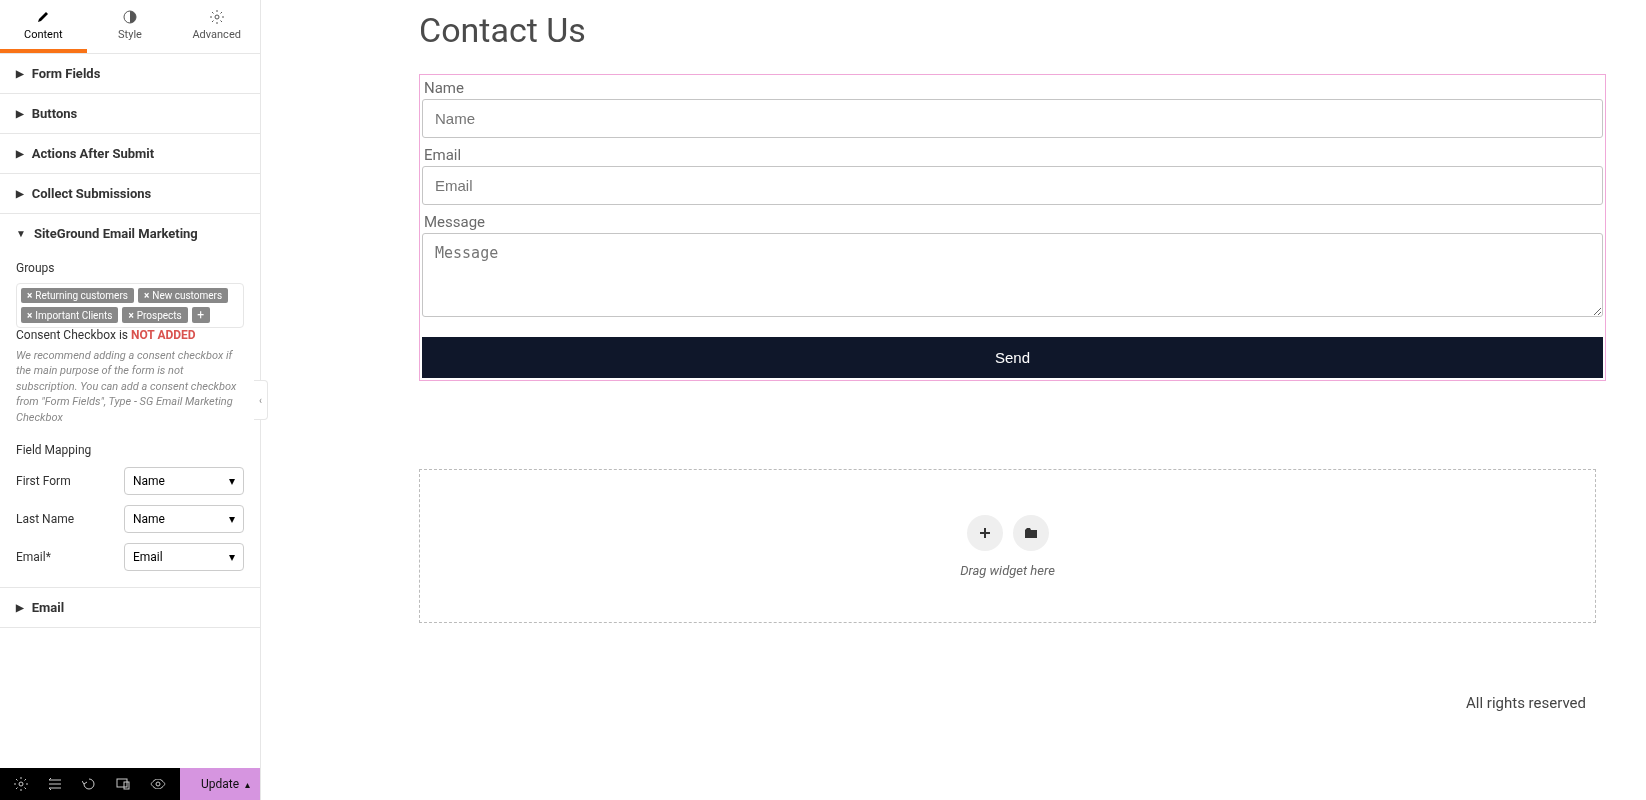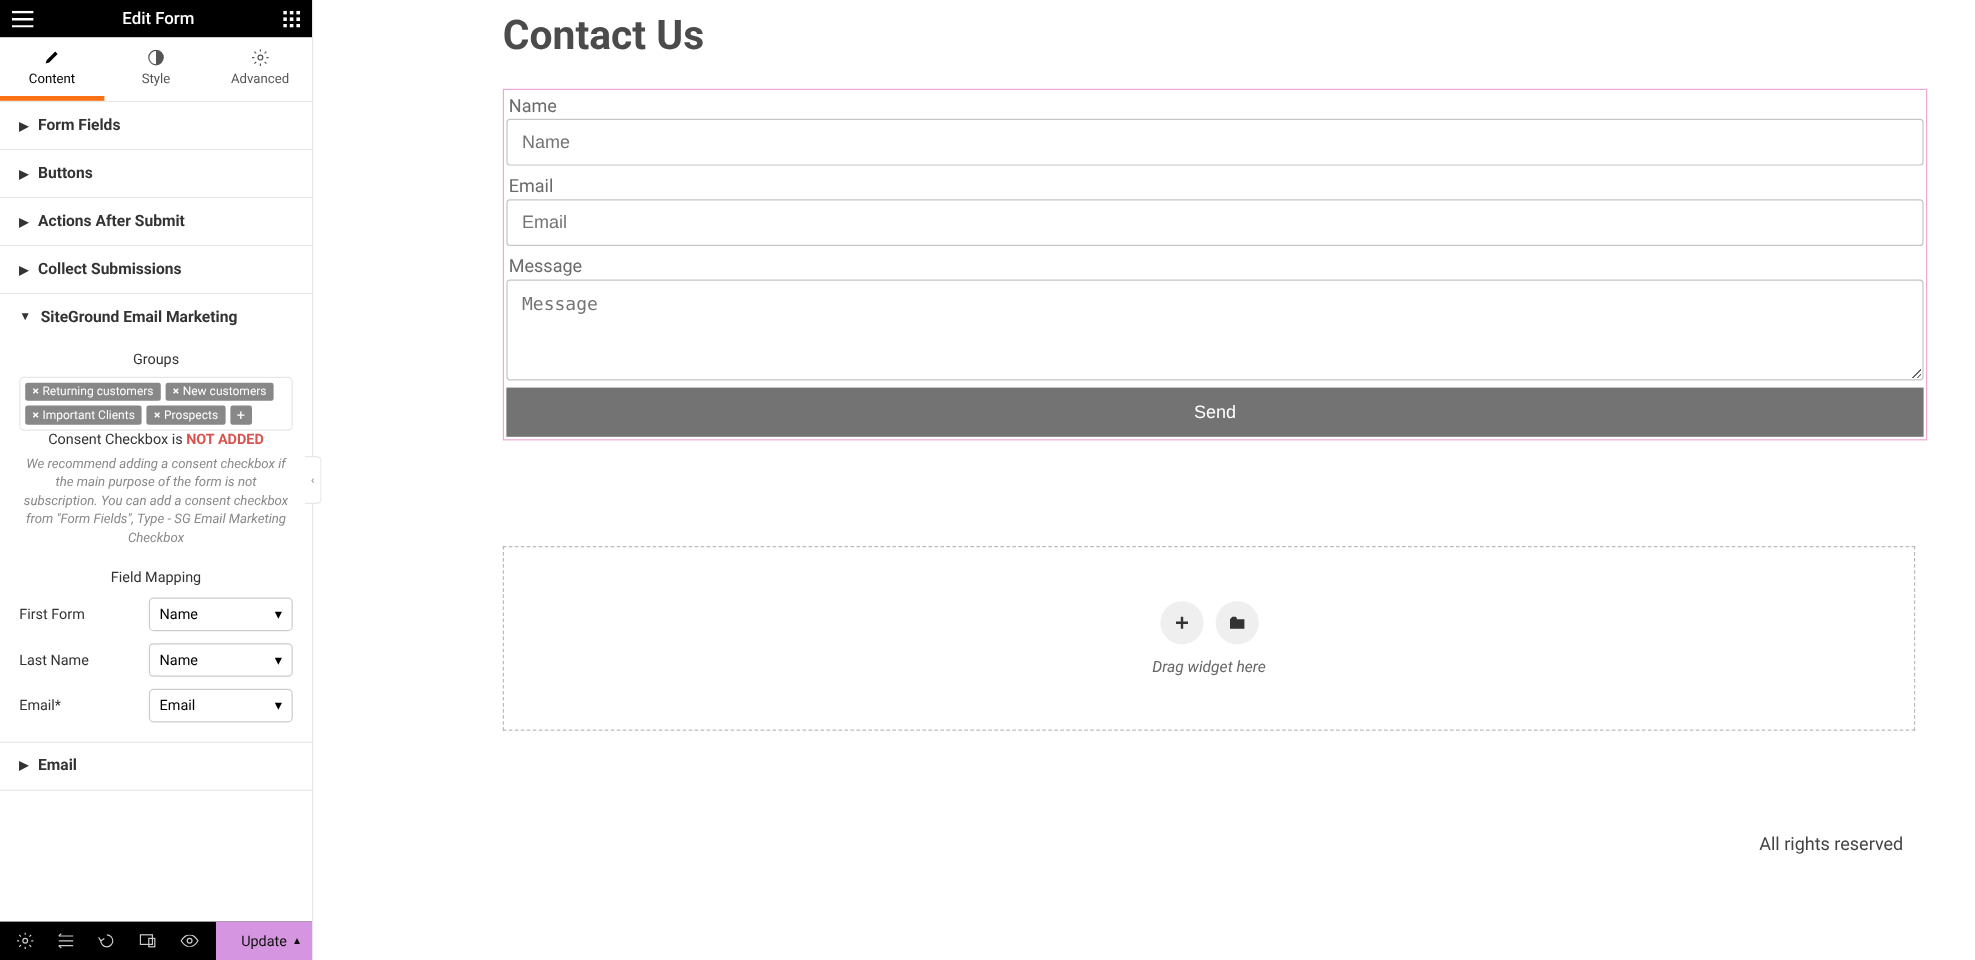--- a/index.html
+++ b/index.html
@@ -9,78 +9,57 @@
 .sidebar-header .title { font-size: 14px; font-weight: 500; }
 .menu-icon, .apps-icon { cursor: pointer; display: flex; align-items: center; }
 .tabs { display: flex; border-bottom: 1px solid #e6e6e6; }
 .tab { flex: 1; display: flex; flex-direction: column; align-items: center; padding: 10px 0 8px; font-size: 11px; cursor: pointer; color: #555; }
 .tab.active { border-bottom: 4px solid #f97316; color: #000; }
 .tab .tab-icon { margin-bottom: 4px; }
 .panel-body { flex: 1; overflow-y: auto; }
 .accordion-item { border-bottom: 1px solid #e6e6e6; }
 .accordion-header { display: flex; align-items: center; padding: 12px 16px; font-size: 13px; font-weight: 700; cursor: pointer; color: #333; }
 .accordion-caret { margin-right: 8px; font-size: 10px; display: inline-block; }
-.section-content { padding: 8px 16px 16px; text-align: center; }
+.section-content { padding: 8px 16px 16px; }
 .section-label { font-size: 12px; color: #333; margin-bottom: 8px; display: block; }
 .tags-box { border: 1px solid #e6e6e6; border-radius: 4px; padding: 4px; display: flex; flex-wrap: wrap; gap: 4px; }
 .tag { background: #888; color: #fff; font-size: 10px; padding: 2px 6px; border-radius: 2px; display: inline-flex; align-items: center; gap: 3px; }
 .tag .x { font-weight: bold; }
 .tag-add { background: #888; color: #fff; width: 18px; height: 16px; display: inline-flex; align-items: center; justify-content: center; border-radius: 2px; font-size: 12px; cursor: pointer; }
 .help-text { font-size: 11px; font-style: italic; color: #888; margin-top: 6px; line-height: 1.4; }
 .consent-row { font-size: 12px; color: #333; }
 .consent-status { color: #d9534f; font-weight: 700; }
 .mapping-row { display: flex; align-items: center; justify-content: space-between; margin-top: 10px; }
 .mapping-label { font-size: 12px; color: #333; }
 .mapping-select { width: 120px; border: 1px solid #ccc; border-radius: 4px; padding: 6px 8px; font-size: 12px; background: #fff; display: flex; justify-content: space-between; align-items: center; cursor: pointer; }
 .collapse-handle { position: absolute; right: -8px; top: 50%; transform: translateY(-50%); width: 14px; height: 40px; background: #fff; border: 1px solid #e6e6e6; border-left: none; border-radius: 0 4px 4px 0; display: flex; align-items: center; justify-content: center; font-size: 10px; color: #888; cursor: pointer; z-index: 5; }
 .sidebar-footer { height: 32px; background: #000; display: flex; align-items: stretch; }
 .footer-icons { display: flex; align-items: center; gap: 20px; padding: 0 14px; color: #ccc; }
 .footer-icons span { cursor: pointer; font-size: 14px; display: flex; align-items: center; }
 .update-btn { flex: 1; background: #d695e0; color: #111; display: flex; align-items: center; justify-content: center; font-size: 12px; cursor: pointer; position: relative; }
 .update-caret { position: absolute; right: 10px; font-size: 10px; }
 .canvas { flex: 1; position: relative; padding: 10px 40px 0 158px; }
 .site-title { color: #d63384; font-size: 36px; font-weight: 600; margin-bottom: 22px; }
-.page-title { color: #4b4b4b; font-size: 34px; font-weight: 700; margin-bottom: 24px; }
+.page-title { color: #4b4b4b; font-size: 34px; font-weight: 400; margin-bottom: 24px; }
 .form-wrap { border: 1px solid #f0a8d8; padding: 2px; }
 .field-label { font-size: 15px; color: #6a6a6a; padding: 2px 0 2px 2px; }
 .field-input { width: 100%; border: 1px solid #c5c5c5; border-radius: 3px; padding: 10px 12px; font-size: 15px; color: #888; background: #fff; margin-bottom: 6px; }
 .field-textarea { width: 100%; border: 1px solid #c5c5c5; border-radius: 3px; padding: 10px 12px; font-size: 15px; color: #888; background: #fff; height: 84px; resize: both; }
-.send-btn { width: 100%; background: #737373; color: #fff; border: none; padding: 12px; font-size: 15px; margin-top: 2px; cursor: pointer; }
+.send-btn { width: 100%; background: #0f172a; color: #fff; border: none; padding: 12px; font-size: 15px; margin-top: 16px; cursor: pointer; }
 .drop-zone { margin-top: 88px; border: 1px dashed #bbb; height: 154px; display: flex; flex-direction: column; align-items: center; justify-content: center; gap: 12px; width: calc(100% - 10px); }
 .drop-buttons { display: flex; gap: 10px; }
 .circle-btn { width: 36px; height: 36px; border-radius: 50%; background: #efefef; display: flex; align-items: center; justify-content: center; cursor: pointer; color: #333; }
 .drop-text { font-style: italic; font-size: 13px; color: #666; }
 .footer-text { position: absolute; right: 60px; top: 694px; font-size: 15px; color: #444; }
 svg { display: block; }
 </style>
 </head>
 <body>
 
 <div class="sidebar">
-  <div class="sidebar-header">
-    <span class="menu-icon">
-      <svg width="18" height="14" viewBox="0 0 18 14">
-          <path d="M0 1h18M0 7h18M0 13h18" stroke="#fff" stroke-width="2"></path>
-        </svg>
-    </span>
-    <span class="title">Edit Form</span>
-    <span class="apps-icon">
-      <svg width="14" height="14" viewBox="0 0 14 14">
-          <rect x="0" y="0" width="3" height="3" fill="#fff"></rect>
-          <rect x="5.5" y="0" width="3" height="3" fill="#fff"></rect>
-          <rect x="11" y="0" width="3" height="3" fill="#fff"></rect>
-          <rect x="0" y="5.5" width="3" height="3" fill="#fff"></rect>
-          <rect x="5.5" y="5.5" width="3" height="3" fill="#fff"></rect>
-          <rect x="11" y="5.5" width="3" height="3" fill="#fff"></rect>
-          <rect x="0" y="11" width="3" height="3" fill="#fff"></rect>
-          <rect x="5.5" y="11" width="3" height="3" fill="#fff"></rect>
-          <rect x="11" y="11" width="3" height="3" fill="#fff"></rect>
-        </svg>
-    </span>
-  </div>
 
   <div class="tabs">
     <div class="tab active">
       <span class="tab-icon">
           <svg width="14" height="14" viewBox="0 0 14 14">
             <path d="M2 12l1-3 7-7 2 2-7 7-3 1z" fill="#000"></path>
           </svg>
         </span>
       <span>Content</span>
     </div>

